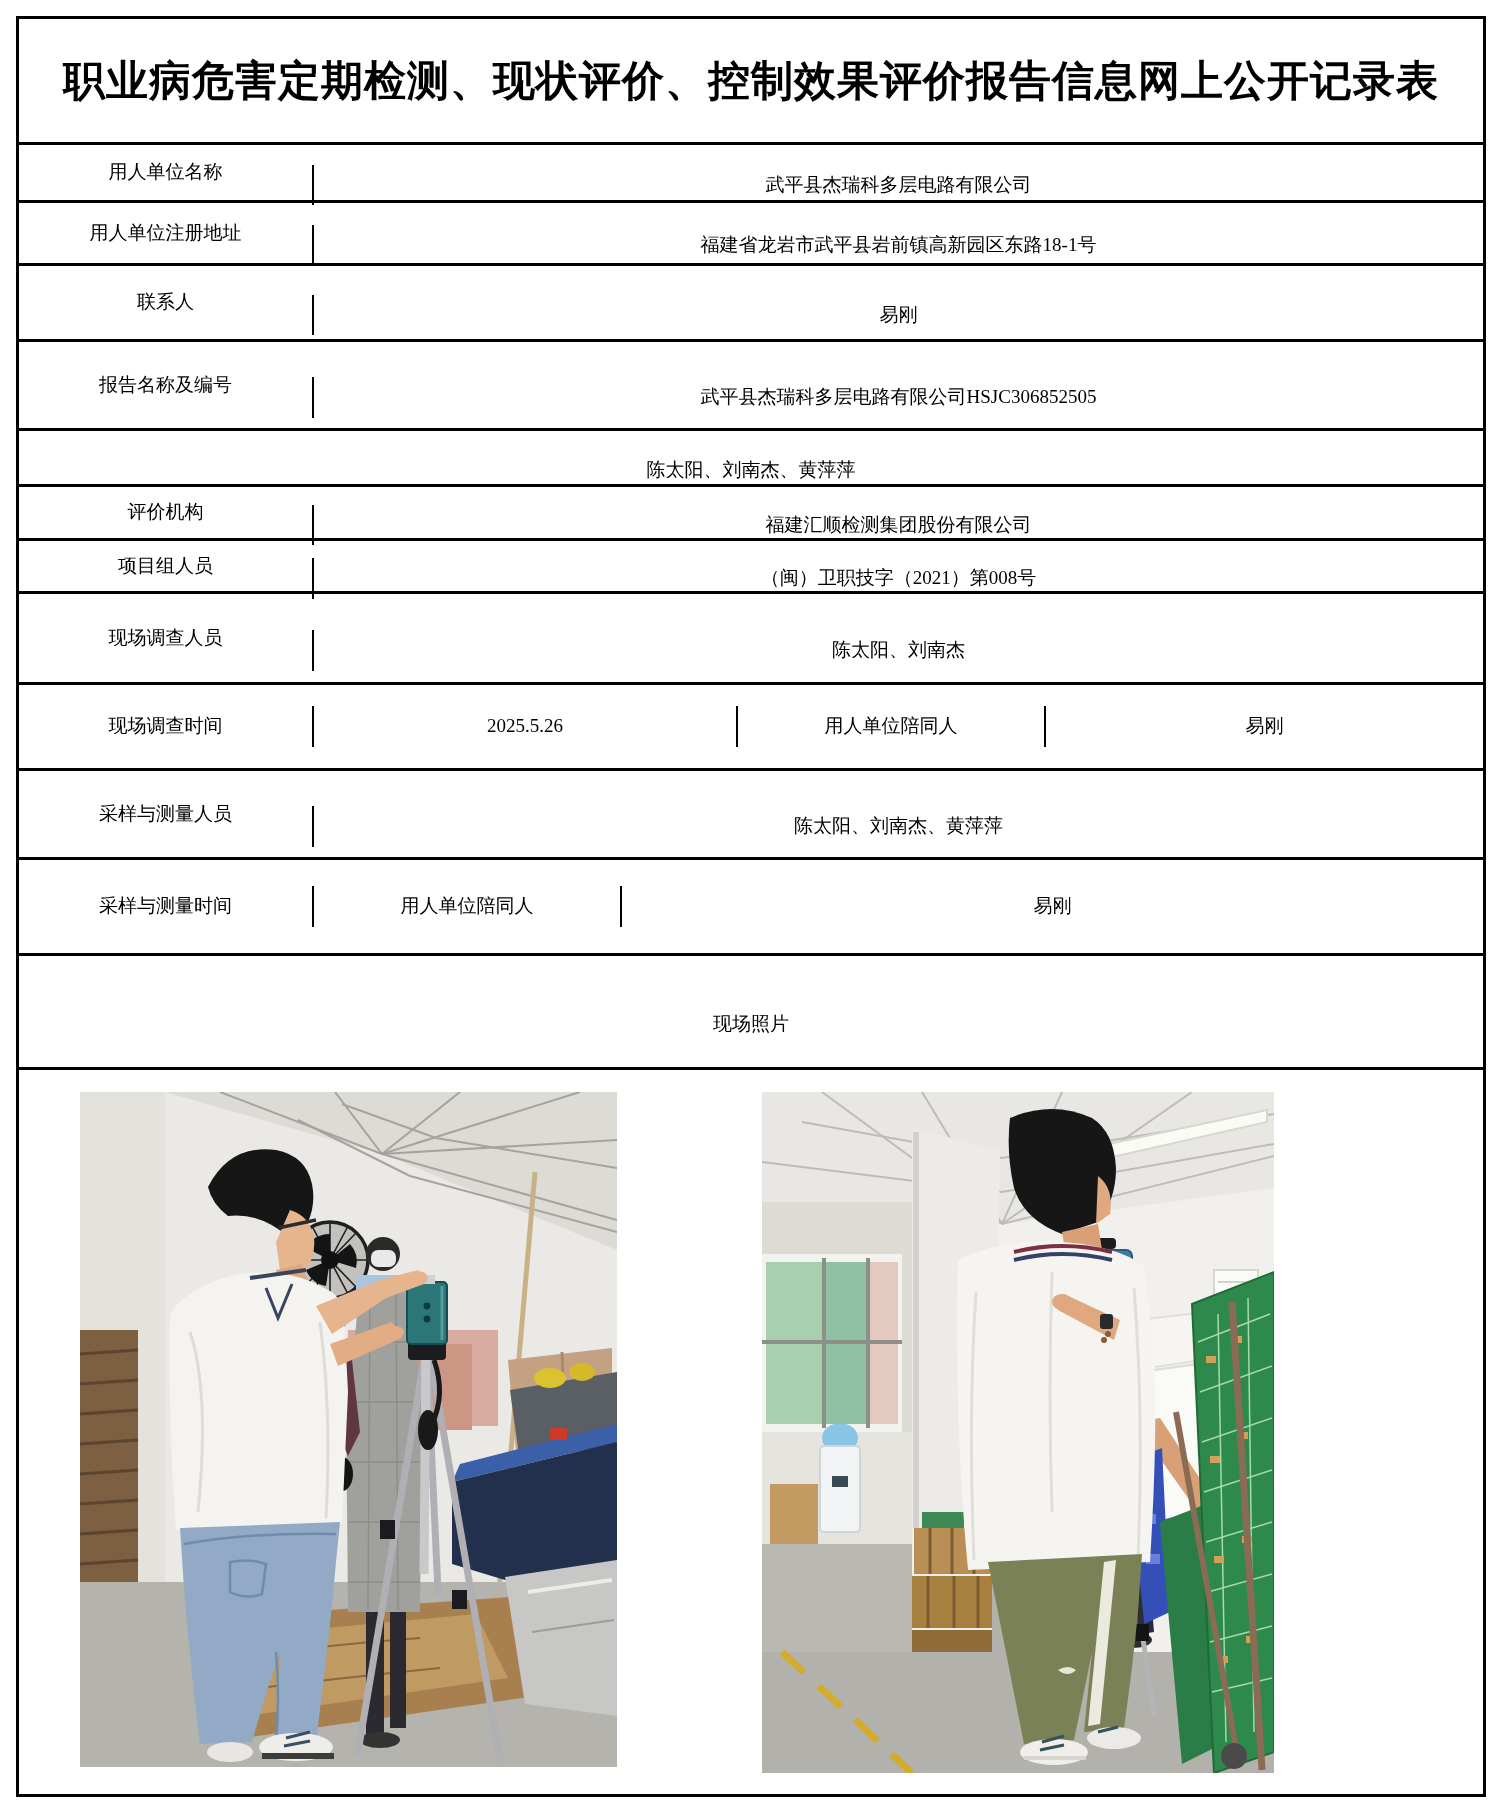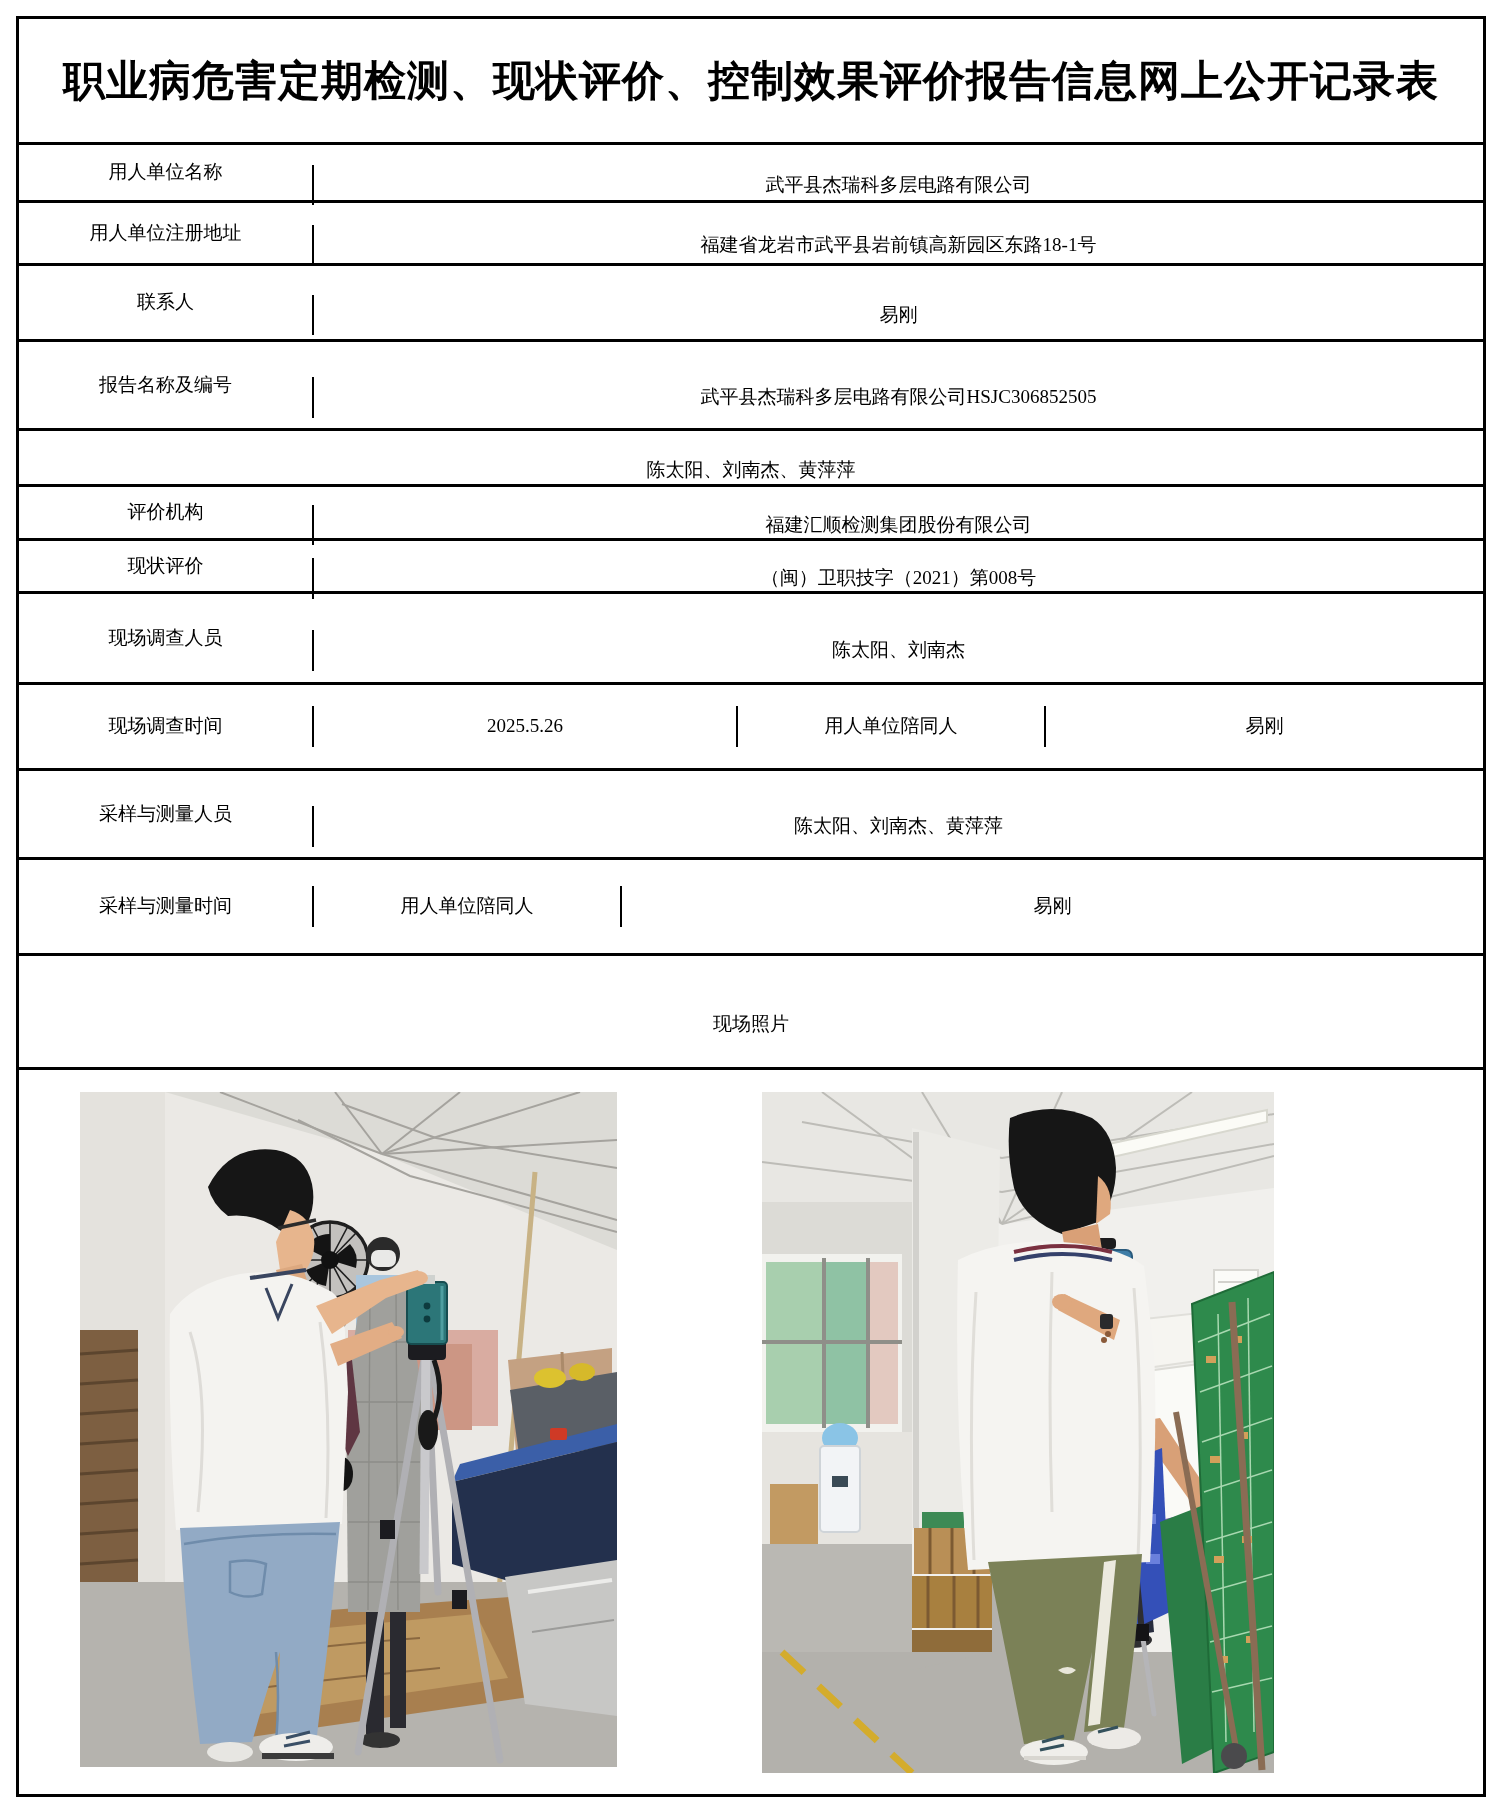--- a/index.html
+++ b/index.html
@@ -56,21 +56,21 @@
   <div class="row" style="height:56px">
     <div class="cell value-cell">陈太阳、刘南杰、黄萍萍</div>
   </div>
 
   <div class="row" style="height:54px">
     <div class="cell label-cell">评价机构</div>
     <div class="cell value-cell">福建汇顺检测集团股份有限公司</div>
   </div>
 
   <div class="row" style="height:53px">
-    <div class="cell label-cell">现状评价</div>
+    <div class="cell label-cell">项目组人员</div>
     <div class="cell value-cell">（闽）卫职技字（2021）第008号</div>
   </div>
 
   <div class="row" style="height:91px">
     <div class="cell label-cell">现场调查人员</div>
     <div class="cell value-cell">陈太阳、刘南杰</div>
   </div>
 
   <div class="row" style="height:86px">
     <div class="cell label-cell">现场调查时间</div>

